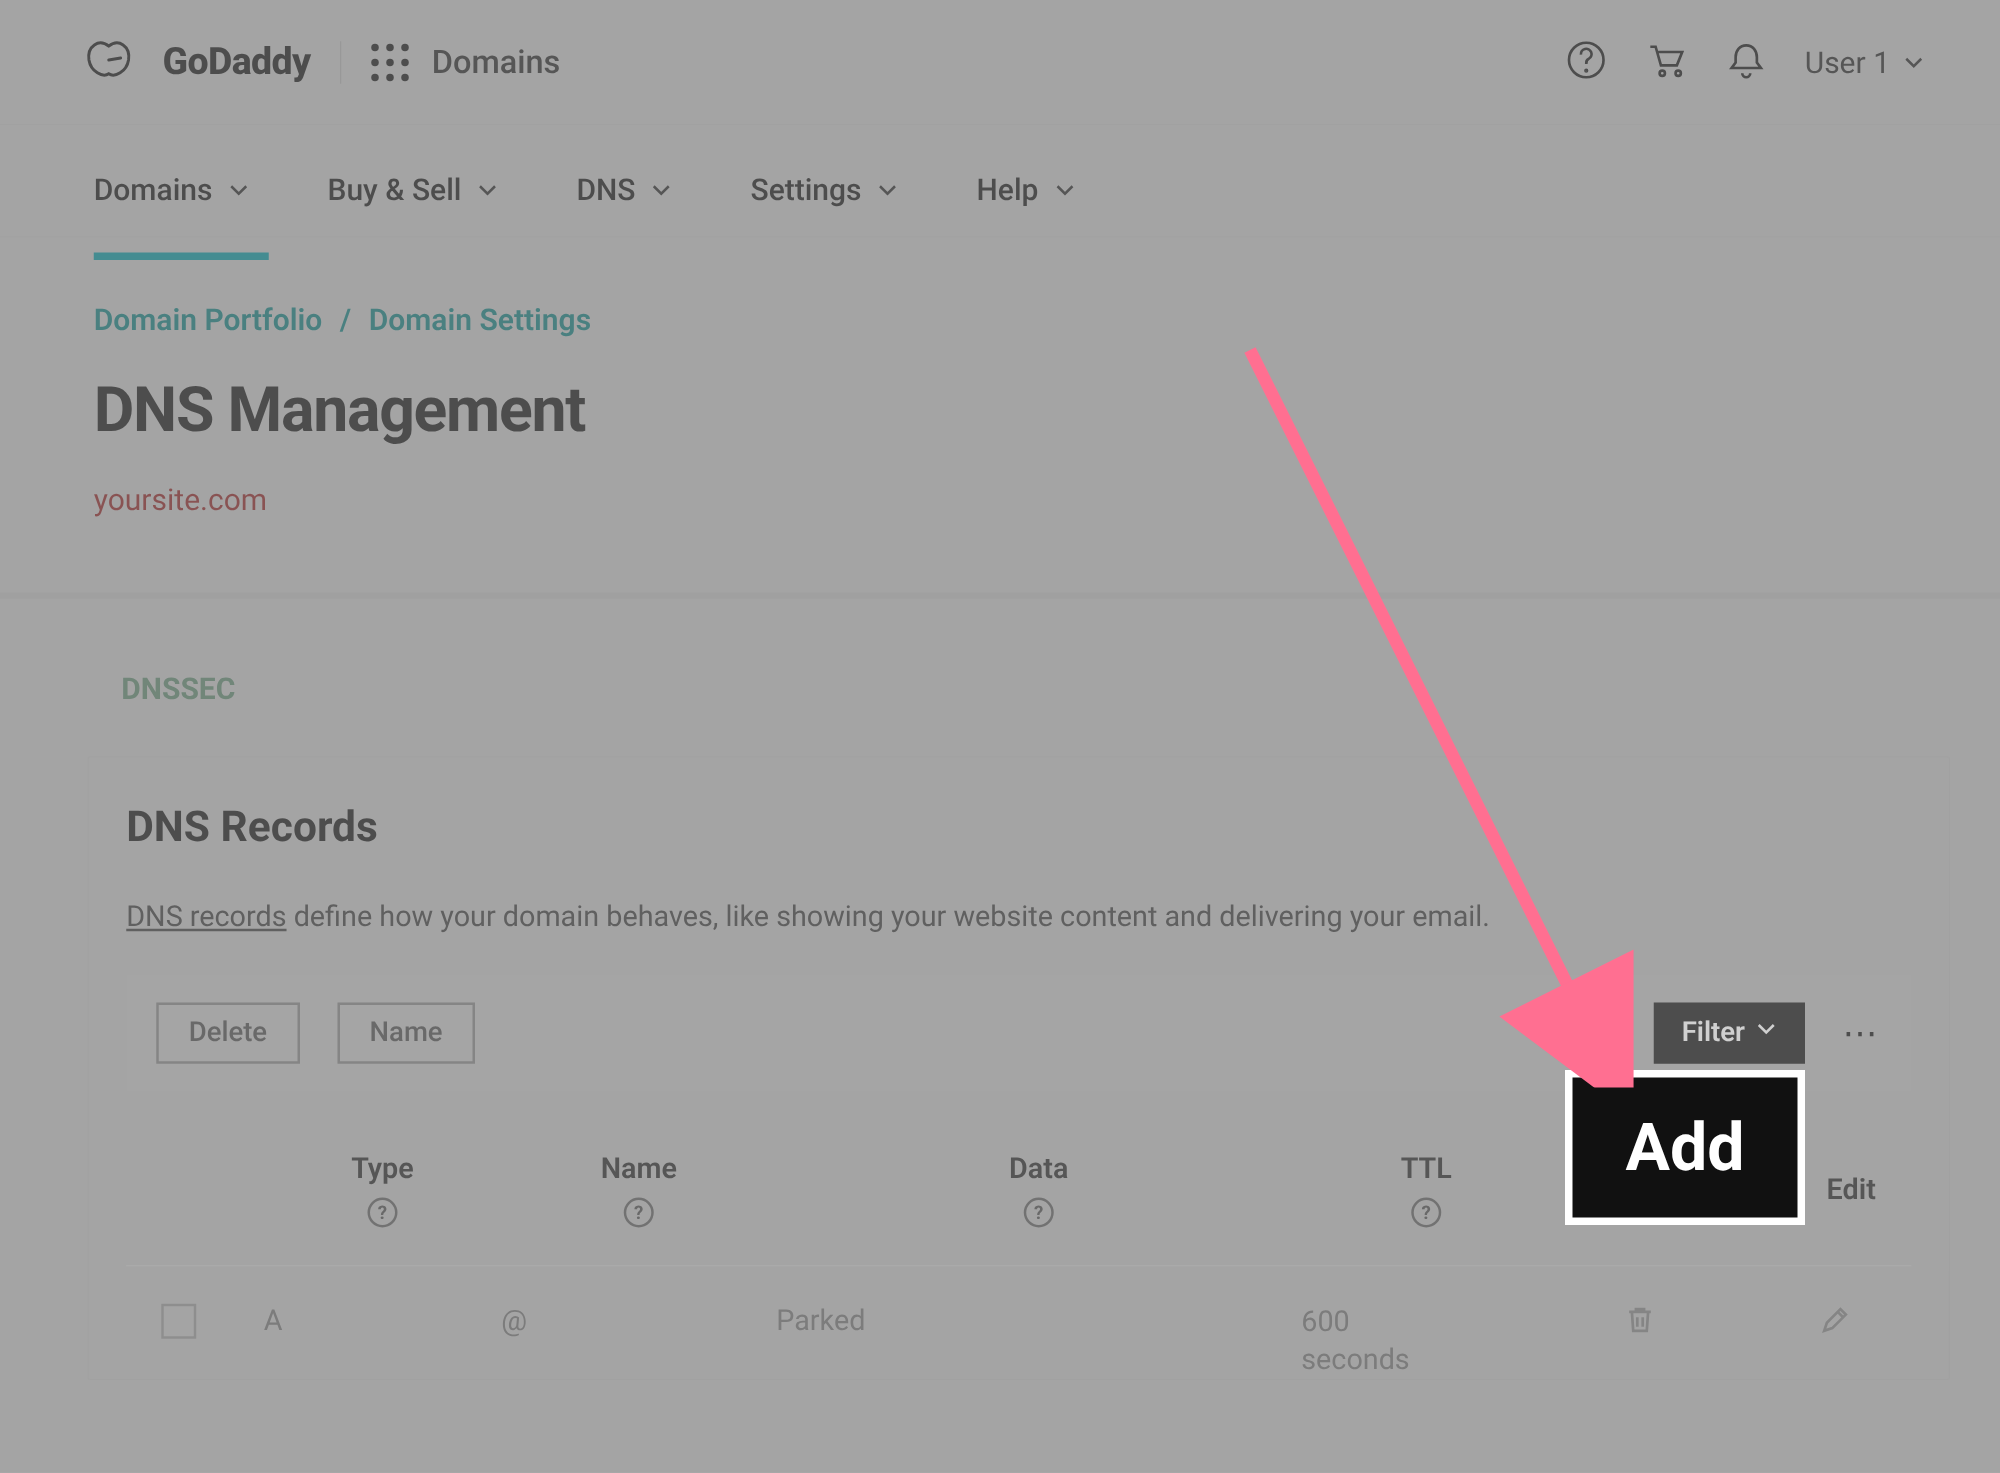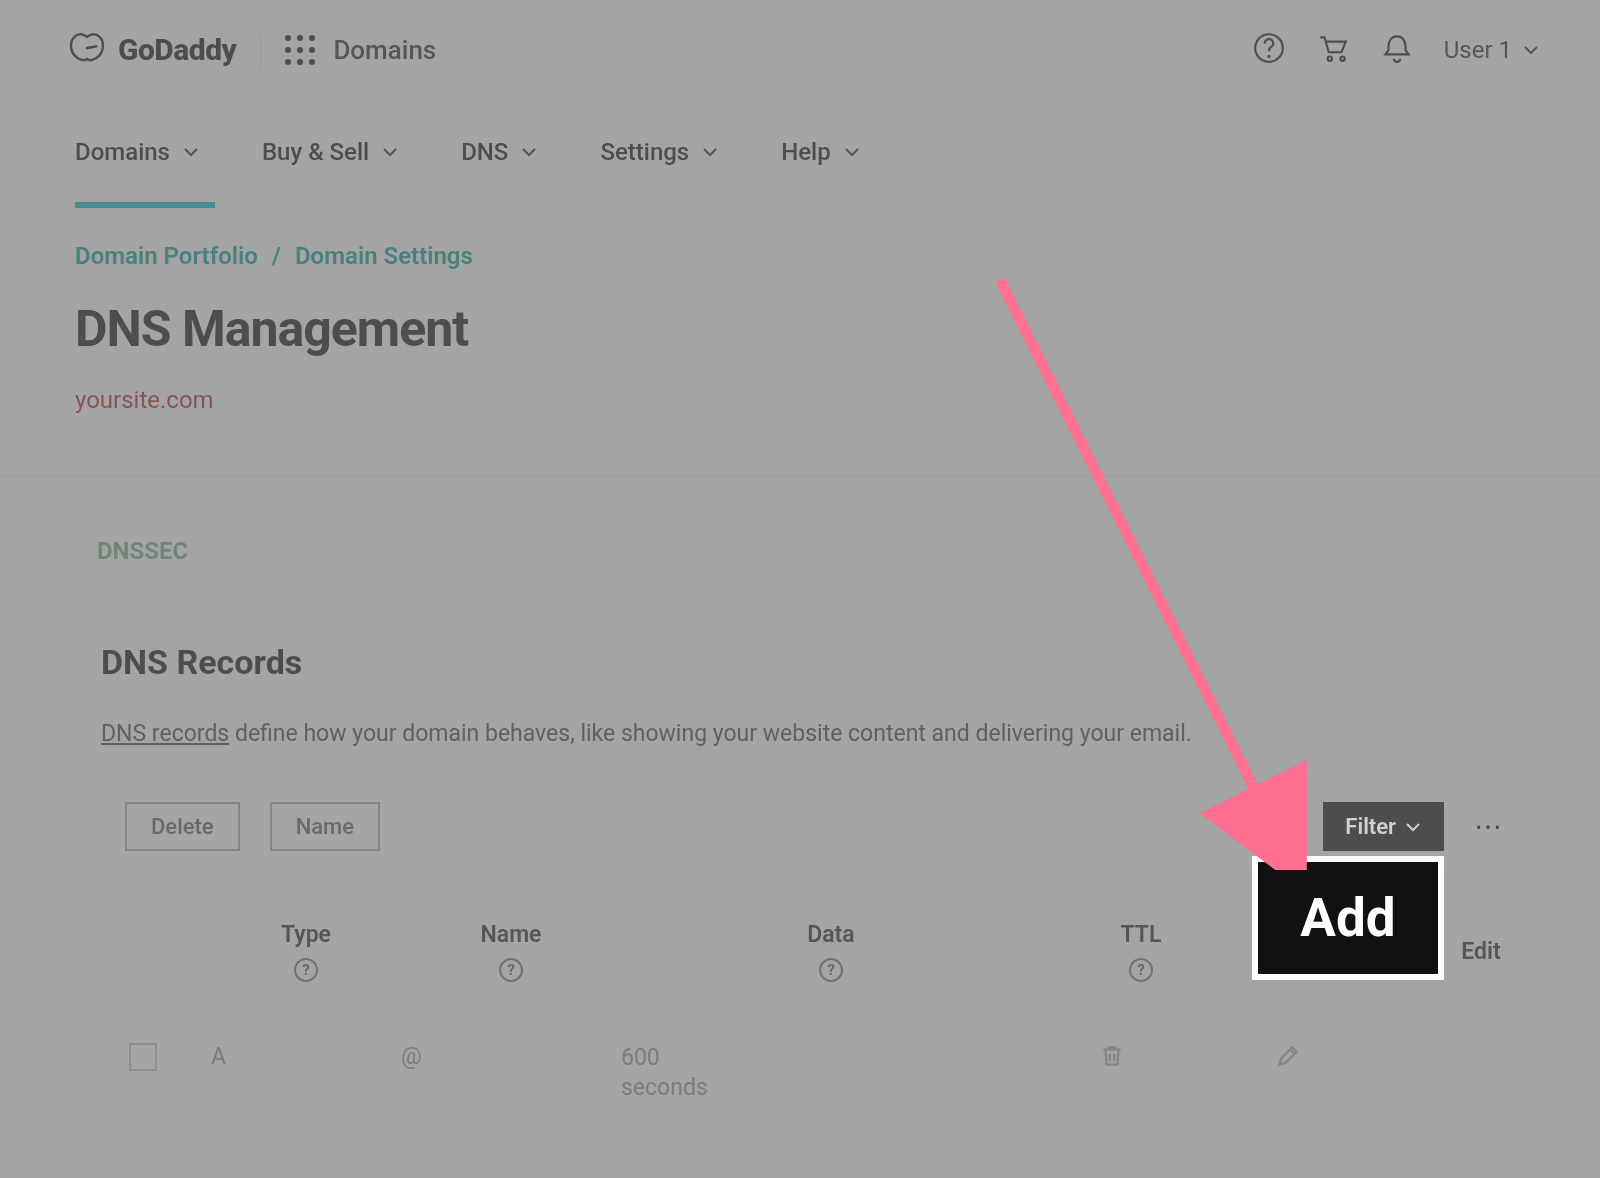--- a/index.html
+++ b/index.html
@@ -2,21 +2,21 @@
 <html><head>
   <meta charset="utf-8">
   <style>
     * { margin: 0; padding: 0; box-sizing: border-box; font-family: -apple-system, BlinkMacSystemFont, "Segoe UI", Roboto, sans-serif; }
     body { width: 1600px; height: 1178px; background: #b0b0b0; position: relative; overflow: hidden; }
     .page-wrap { width: 1600px; height: 1178px; }
     .dim-overlay { position: absolute; inset: 0; background: rgba(150,150,150,0.45); pointer-events: none; z-index: 2; }
 
     
     .topbar { display: flex; align-items: center; height: 100px; padding: 0 60px 0 68px; border-bottom: 1px solid #aaa; }
-    .brand { display: flex; align-items: center; gap: 12px; }
+    .brand { display: flex; align-items: center; gap: 24px; }
     .brand-logo svg { width: 38px; height: 38px; }
     .brand-name { font-size: 30px; font-weight: 800; letter-spacing: -0.5px; color: #111; }
     .vdiv { width: 1px; height: 34px; background: #999; margin: 0 24px; }
     .app-switcher { display: flex; align-items: center; gap: 18px; }
     .grid9 { width: 30px; height: 30px; display: grid; grid-template-columns: repeat(3,6px); grid-template-rows: repeat(3,6px); gap: 6px; }
     .grid9 span { background: #111; border-radius: 50%; }
     .app-label { font-size: 26px; font-weight: 500; color: #222; }
     .topbar-spacer { flex: 1; }
     .topbar-right { display: flex; align-items: center; gap: 30px; text-align: center; }
     .icon-btn svg { width: 34px; height: 34px; stroke: #111; fill: none; stroke-width: 2; }
@@ -43,21 +43,21 @@
     
     .card { margin: 40px 40px 0 70px; border: 1px solid #aaa; border-radius: 2px; padding: 36px 30px 0; background: transparent; }
     .card-title { font-size: 34px; font-weight: 700; color: #111; }
     .card-desc { font-size: 23px; color: #333; margin-top: 36px; line-height: 1.4; }
     .card-desc .link { text-decoration: underline; color: #333; }
 
     
     .toolbar { display: flex; align-items: center; margin-top: 30px; background: rgba(180,180,180,0.3); padding: 22px 24px; }
     .btn-outline { border: 2px solid #777; background: transparent; color: #444; font-size: 22px; font-weight: 500; padding: 10px 24px; margin-right: 30px; }
     .toolbar-spacer { flex: 1; }
-    .btn-dark { background: #111; color: #fff; font-size: 22px; font-weight: 600; padding: 12px 22px; border: none; display: flex; align-items: center; gap: 8px; }
+    .btn-dark { background: #111; color: #fff; font-size: 22px; font-weight: 600; padding: 12px 22px; border: none; display: flex; align-items: flex-start; gap: 8px; }
     .btn-dark .chev polyline { stroke: #fff; }
     .more-dots { font-size: 28px; color: #111; margin-left: 30px; letter-spacing: 3px; }
 
     
     .add-highlight { position: absolute; left: 1252px; top: 856px; width: 192px; height: 124px; background: #fff; display: flex; align-items: center; justify-content: center; z-index: 5; }
     .add-highlight .inner { background: #111; color: #fff; font-size: 53px; font-weight: 700; width: 180px; height: 112px; display: flex; align-items: center; justify-content: center; text-align: right; }
 
     
     .thead { display: grid; grid-template-columns: 100px 190px 220px 420px 200px 180px 120px; align-items: center; padding: 48px 10px 30px; border-bottom: 1px solid #bbb; font-size: 23px; font-weight: 600; color: #222; }
     .th { display: flex; align-items: center; gap: 10px; flex-direction: column; }
@@ -221,20 +221,21 @@
       <div class="th">Delete</div>
       <div class="th">Edit</div>
     </div>
 
     <div class="trow">
       <div>
           <div class="chk"></div>
         </div>
       <div>A</div>
       <div>@</div>
+      <div>Parked</div>
       <div class="ttl-cell">
         <div>600</div>
         <div>seconds</div>
       </div>
       <div class="row-icon cell-del">
         <svg viewBox="0 0 24 24">
             <path d="M4 6 h16 M9 6 V4 h6 v2 M6 6 l1 14 h10 l1 -14 M10 10 v7 M14 10 v7"></path>
           </svg>
       </div>
       <div class="row-icon cell-edit">

